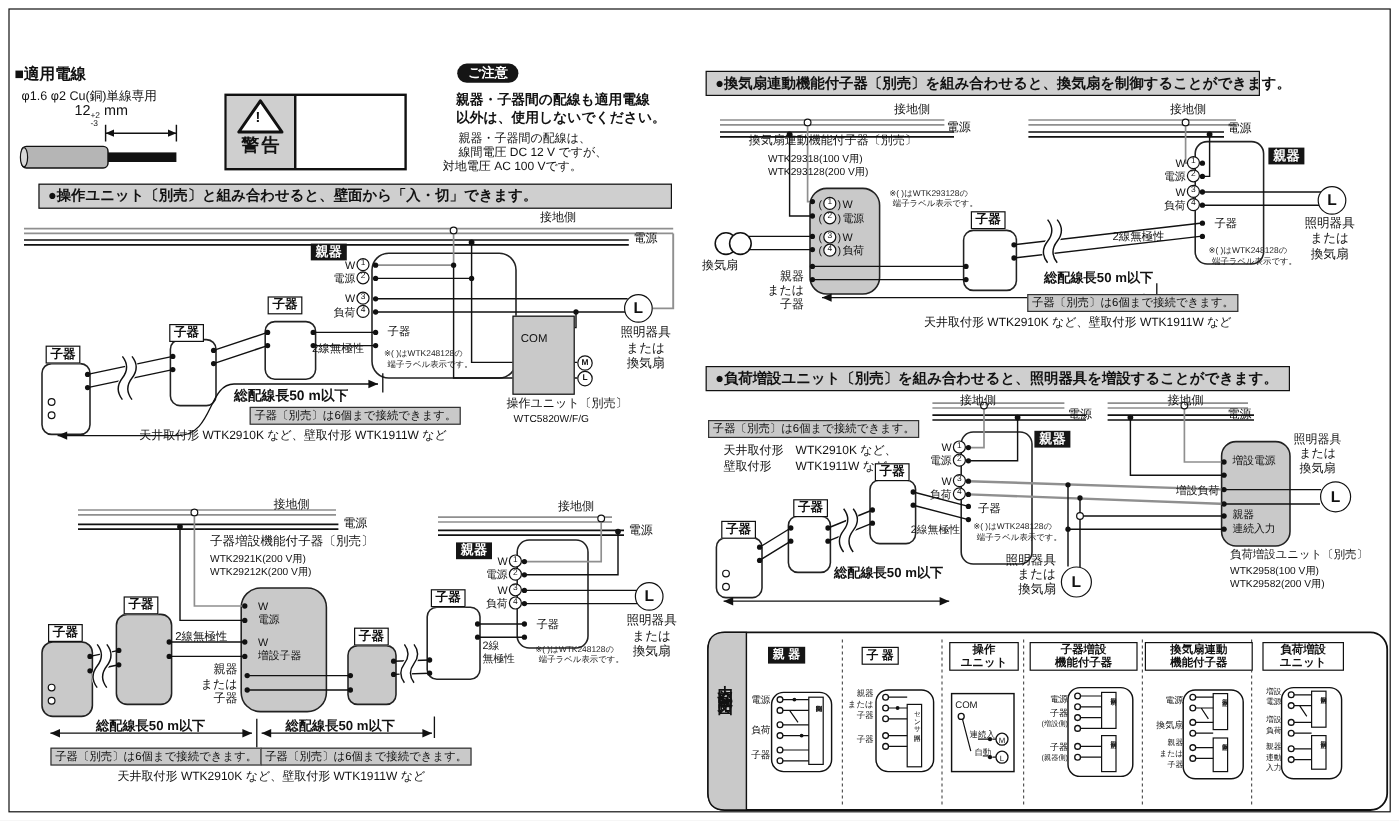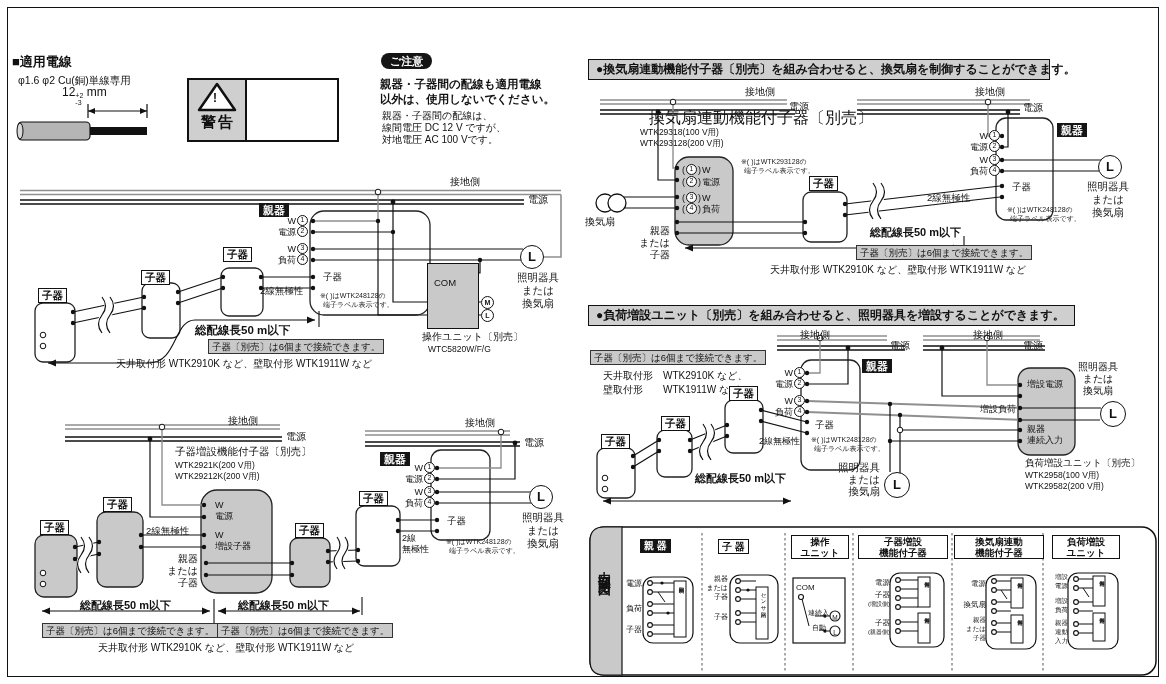--- a/index.html
+++ b/index.html
@@ -56,22 +56,23 @@
       <div class="lbl b" style="left:24px;top:12px;font-size:12px">!</div>
       <div class="lbl b" style="left:12px;top:36px;font-size:15px;letter-spacing:2px">警告</div>
     </div>
   </div>
 
   <div style="position:absolute;left:381px;top:53px;background:#151515;color:#fff;border-radius:9px;font-weight:bold;font-size:11px;line-height:16px;padding:0 9px">ご注意</div>
   <div class="lbl b" style="left:380px;top:78px;font-size:11.5px">親器・子器間の配線も適用電線</div>
   <div class="lbl b" style="left:380px;top:93px;font-size:11.5px">以外は、使用しないでください。</div>
   <div class="lbl" style="left:382px;top:110px">親器・子器間の配線は、</div>
   <div class="lbl" style="left:382px;top:122px">線間電圧 DC 12 V ですが、</div>
-  <div class="lbl" style="left:382px;top:134px">対地電圧 AC 100 Vです。</div>
-
+  <div class="lbl" style="left:369px;top:134px">対地電圧 AC 100 Vです。</div>
+
+  <div class="sec" style="left:32px;top:153px;width:512px">●操作ユニット〔別売〕と組み合わせると、壁面から「入・切」できます。</div>
   <div class="sec" style="left:588px;top:59px;width:446px">●換気扇連動機能付子器〔別売〕を組み合わせると、換気扇を制御することができます。</div>
   <div class="sec" style="left:588px;top:305px;width:471px">●負荷増設ユニット〔別売〕を組み合わせると、照明器具を増設することができます。</div>
 
   <div class="diagram" style="left:10px;top:175px;width:560px;height:215px">
     <svg width="560" height="215" viewBox="0 0 560 215">
       <path d="M10,15.5 H551 M10,19.5 H551" stroke="#8f8f8f" stroke-width="1.4" fill="none"></path>
       <path d="M551,19.5 V82 H534" stroke="#8f8f8f" stroke-width="1.6" fill="none"></path>
       <path d="M10,25 H514 M10,29 H514" stroke="#111" stroke-width="1.4" fill="none"></path>
       <rect x="300" y="36" width="120" height="104" rx="14" fill="none" stroke="#222" stroke-width="1.3"></rect>
       <rect x="211" y="93" width="42" height="48" rx="8" fill="none" stroke="#222" stroke-width="1.3"></rect>
@@ -320,21 +321,21 @@
       </g>
       <g fill="#fff" stroke="#111" stroke-width="1">
           <circle cx="98" cy="17" r="2.8"></circle>
           <circle cx="413" cy="17" r="2.8"></circle>
         </g>
     </svg>
     <div class="lbl" style="left:170px;top:1px">接地側</div>
     <div class="lbl" style="left:214px;top:16px">電源</div>
     <div class="lbl" style="left:400px;top:1px">接地側</div>
     <div class="lbl" style="left:448px;top:17px">電源</div>
-    <div class="lbl" style="left:74px;top:27px;font-size:16px">換気扇連動機能付子器〔別売〕</div>
+    <div class="lbl" style="left:49px;top:27px;font-size:10px">換気扇連動機能付子器〔別売〕</div>
     <div class="models" style="left:65px;top:41px">WTK29318(100 V用)</div>
     <div class="models" style="left:65px;top:52px">WTK293128(200 V用)</div>
     <div class="note" style="left:166px;top:73px">※( )はWTK293128の</div>
     <div class="note" style="left:169px;top:82px">端子ラベル表示です。</div>
     <div class="trow" style="left:107px;top:79px">
         <span>(</span>
         <span class="cnum">1</span>
         <span>)</span>
         <span>W</span>
       </div>

